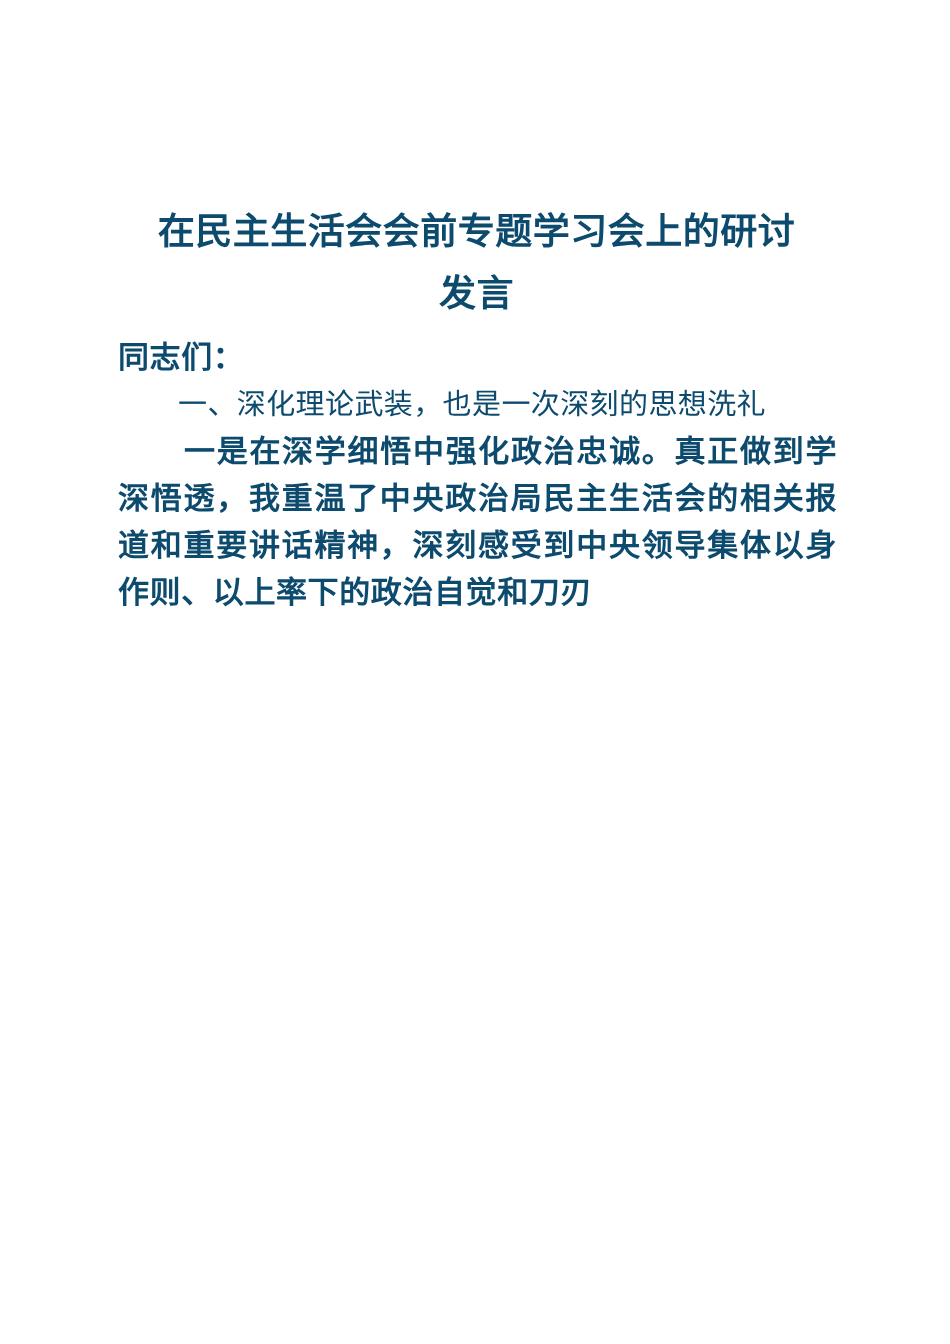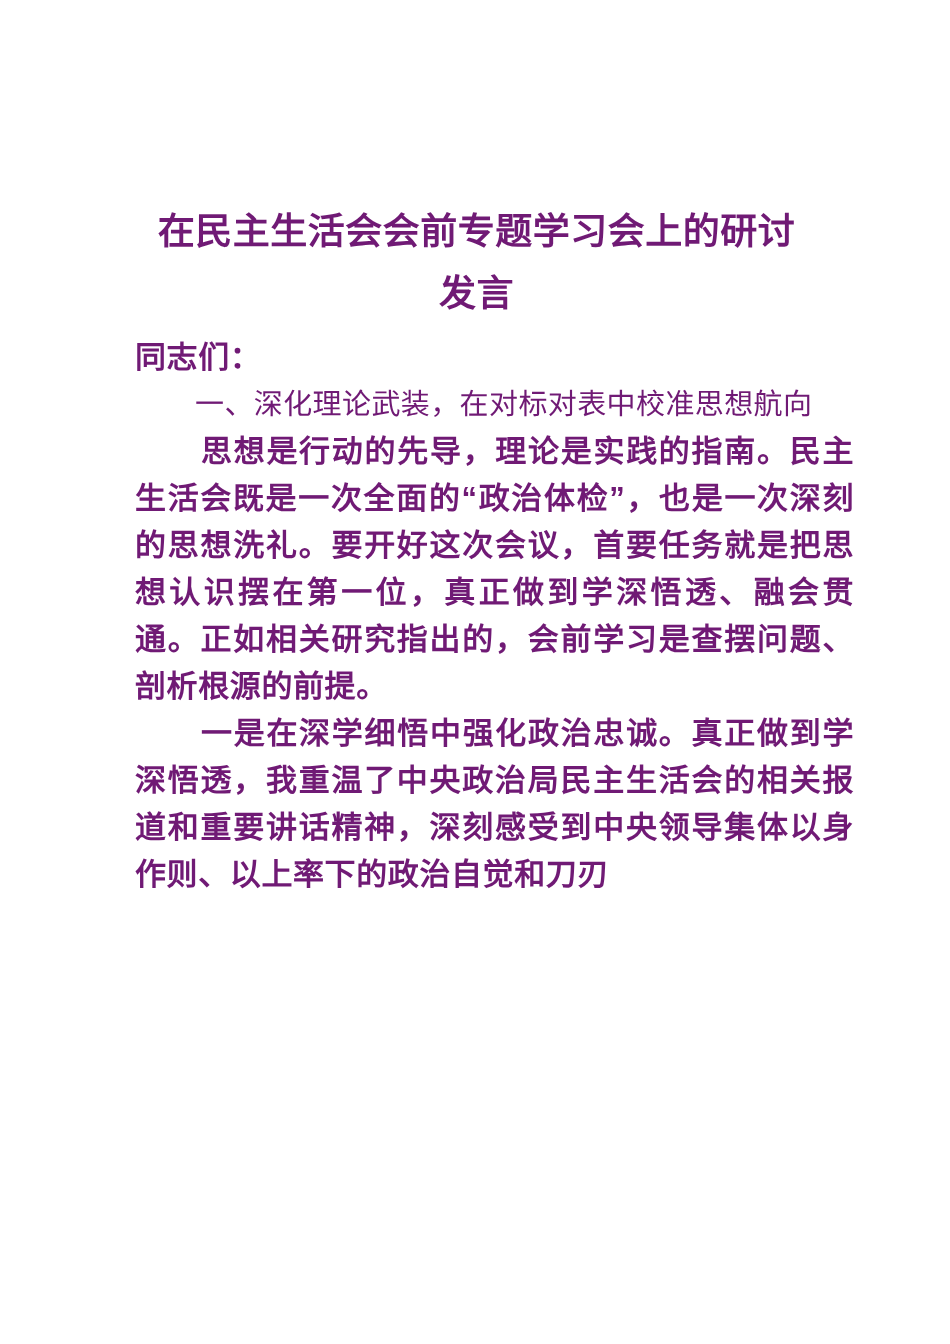--- a/index.html
+++ b/index.html
@@ -10,21 +10,21 @@
   }
 
   .page {
     position: relative;
     width: 950px;
     height: 1344px;
     margin: 0 auto;
     background: #ffffff;
     overflow: hidden;
     font-family: "Liberation Sans", "DejaVu Sans", sans-serif;
-    color: #701a75;
+    color: #0c4a6e;
     -webkit-font-smoothing: antialiased;
   }
 
   
   .doc-title {
     position: absolute;
     left: 118px;
     top: 176px;
     width: 717px;
     text-align: center;
@@ -34,21 +34,20 @@
     letter-spacing: 0.5px;
     white-space: pre-line;
   }
 
   
   .body-area {
     position: absolute;
     left: 118px;
     top: 334px;
     width: 719px;
-    margin-left: 17px;
   }
 
   .para {
     margin: 0;
     font-size: 31px;
     font-weight: 600;
     line-height: 47px;
     text-align: justify;
     text-justify: inter-ideograph;
     text-align-last: left;
@@ -82,21 +81,20 @@
 <div class="page">
 
   <h1 class="doc-title">在民主生活会会前专题学习会上的研讨
 发言</h1>
 
   <div class="body-area">
 
     <p class="para no-indent">同志们：</p>
 
 
-    <p class="section-heading">一、深化理论武装，在对标对表中校准思想航向</p>
+    <p class="section-heading">一、深化理论武装，也是一次深刻的思想洗礼</p>
 
-    <p class="para indent">思想是行动的先导，理论是实践的指南。民主生活会既是一次全面的“政治体检”，也是一次深刻的思想洗礼。要开好这次会议，首要任务就是把思想认识摆在第一位，真正做到学深悟透、融会贯通。正如相关研究指出的，会前学习是查摆问题、剖析根源的前提。</p>
 
     <p class="para indent">一是在深学细悟中强化政治忠诚。真正做到学深悟透，我重温了中央政治局民主生活会的相关报道和重要讲话精神，深刻感受到中央领导集体以身作则、以上率下的政治自觉和刀刃</p>
 
   </div>
 
 </div>
 
 </body></html>

